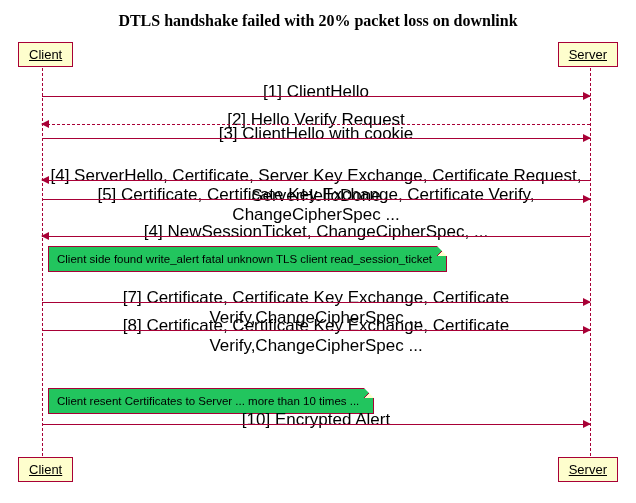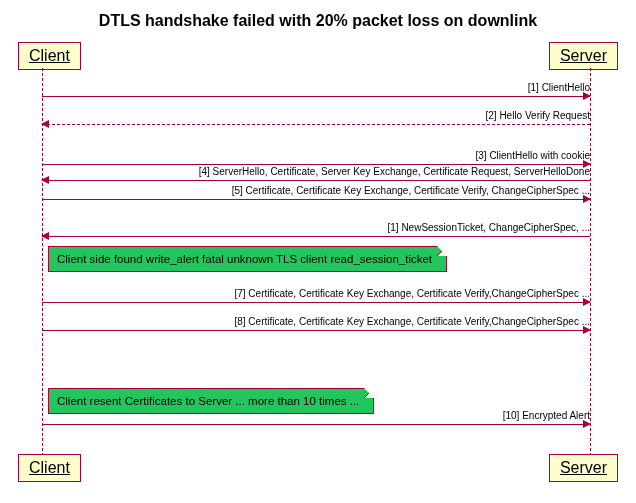--- a/index.html
+++ b/index.html
@@ -9,51 +9,52 @@
     font-size: 13px;
     background: #fff;
     width: 636px;
     box-sizing: border-box;
   }
   .title {
     font-weight: bold;
     font-size: 16px;
     text-align: center;
     margin: 4px 0 12px 0;
+    font-family: Liberation Serif, serif;
   }
   .diagram {
     position: relative;
     width: 620px;
     height: 440px;
   }
   .participant {
     position: absolute;
     background: #fefecd;
     border: 1px solid #a80036;
     padding: 4px 10px;
-    font-size: 16px;
+    font-size: 13px;
     text-decoration: underline;
   }
   .lifeline {
     position: absolute;
     top: 26px;
     bottom: 26px;
     border-left: 1px dashed #a80036;
   }
   .msg {
     position: absolute;
     left: 34px;
     width: 548px;
     height: 20px;
   }
   .msg-label {
     position: absolute;
     width: 100%;
-    text-align: right;
-    font-size: 10px;
+    text-align: center;
+    font-size: 17px;
     top: -14px;
     color: #000;
   }
   .msg-line {
     position: absolute;
     top: 0;
     height: 0;
     border-top: 1px solid #a80036;
     width: 100%;
   }
@@ -119,37 +120,37 @@
   <div class="msg" style="top:54px;">
     <div class="msg-label">[1] ClientHello</div>
     <div class="msg-line"></div>
       <div class="arrow-right"></div>
   </div>
   <div class="msg" style="top:82px;">
     <div class="msg-label">[2] Hello Verify Request</div>
     <div class="msg-line dashed"></div>
       <div class="arrow-left"></div>
   </div>
-  <div class="msg" style="top:122px;">
+  <div class="msg" style="top:96px;">
     <div class="msg-label">[3] ClientHello with cookie</div>
     <div class="msg-line"></div>
       <div class="arrow-right"></div>
   </div>
   <div class="msg" style="top:138px;">
     <div class="msg-label">[4] ServerHello, Certificate, Server Key Exchange, Certificate Request, ServerHelloDone</div>
     <div class="msg-line"></div>
       <div class="arrow-left"></div>
   </div>
   <div class="msg" style="top:157px;">
     <div class="msg-label">[5] Certificate, Certificate Key Exchange, Certificate Verify, ChangeCipherSpec ...</div>
     <div class="msg-line"></div>
       <div class="arrow-right"></div>
   </div>
   <div class="msg" style="top:194px;">
-    <div class="msg-label">[1] NewSessionTicket, ChangeCipherSpec, ...</div>
+    <div class="msg-label">[4] NewSessionTicket, ChangeCipherSpec, ...</div>
     <div class="msg-line"></div>
       <div class="arrow-left"></div>
   </div>
 
   <div class="note" style="left:40px; top:204px;">Client side found write_alert fatal unknown TLS client read_session_ticket</div>
 
   <div class="msg" style="top:260px;">
     <div class="msg-label">[7] Certificate,  Certificate Key Exchange, Certificate Verify,ChangeCipherSpec ...</div>
     <div class="msg-line"></div>
       <div class="arrow-right"></div>

